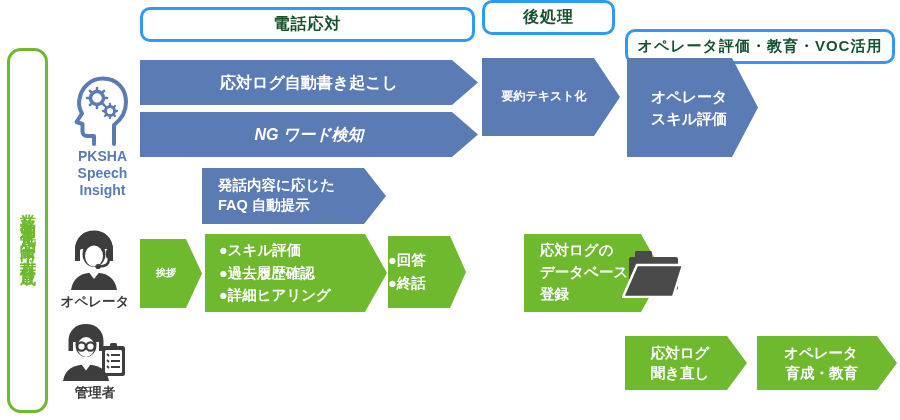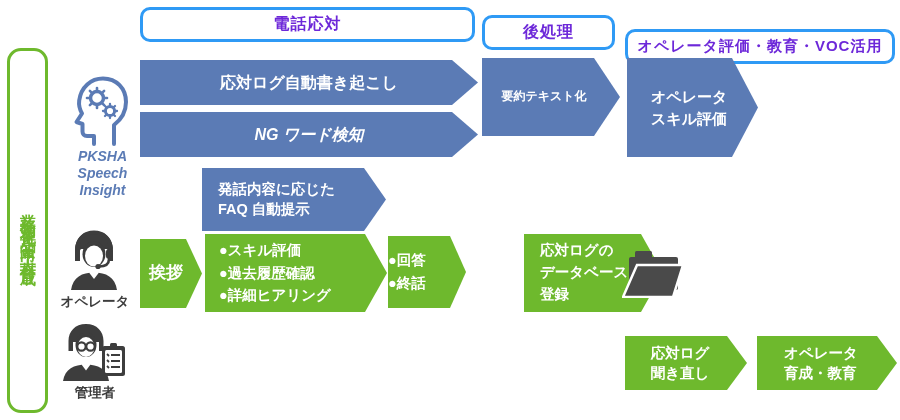--- a/index.html
+++ b/index.html
@@ -5,29 +5,29 @@
   html,body{margin:0;padding:0;background:#fff;}
   #stage{
     position:relative; width:900px; height:420px; overflow:hidden;
     background:#fff;
     font-family:"Liberation Sans","DejaVu Sans",sans-serif;
   }
   
   .hdr{
     position:absolute; box-sizing:border-box;
     border:3px solid #2f9af5; border-radius:10px;
-    color:#6d28d9; font-weight:bold; font-size:16px;
+    color:#14532d; font-weight:bold; font-size:16px;
     display:flex; align-items:center; justify-content:center;
     background:#fff; letter-spacing:1px;
   }
   
   .chev{
     position:absolute; box-sizing:border-box;
     display:flex; align-items:center; justify-content:center;
-    color:#fff; font-weight:bold; text-align:left;
+    color:#fff; font-weight:bold; text-align:right;
     clip-path:polygon(0 0, calc(100% - var(--tip)) 0, 100% 50%, calc(100% - var(--tip)) 100%, 0 100%);
     line-height:1.45;
   }
   .blue{background:#5b7bb5;}
   .green{background:#6eb92d;}
   .left{justify-content:flex-start; text-align:left;}
   .pre{white-space:pre-line;}
   
   #goal-bar{
     position:absolute; left:7px; top:48px; width:41px; height:365px;
@@ -54,21 +54,21 @@
 
 <div id="stage">
 
   <div id="goal-bar">
     <span>業務効率化・品質向上・人材育成</span>
   </div>
 
   <div class="hdr" style="left:140px;top:7px;width:335px;height:35px;">
     <span>電話応対</span>
   </div>
-  <div class="hdr" style="left:482px;top:15px;width:133px;height:35px;">
+  <div class="hdr" style="left:482px;top:0;width:133px;height:35px;">
     <span>後処理</span>
   </div>
   <div class="hdr" style="left:625px;top:7px;width:270px;height:35px;font-size:15px;margin-top:22px;">
     <span>オペレータ評価・教育・VOC活用</span>
   </div>
 
   <svg style="left:70px;top:74px;" width="64" height="72" viewBox="0 0 64 72">
     <path d="M24 70 L24 62 L17 62 C14 62 12.5 60 12.5 57.5 L12.5 50 L6.5 48 L12 39.5 C9.5 35 8.6 31 9.2 26.5 C11 13 21 4.5 33 4.5 C46.5 4.5 56 14.5 56 28 C56 38.5 50.5 46 44 51 L44 70" fill="none" stroke="#5b7bb5" stroke-width="4" stroke-linejoin="round" stroke-linecap="round"></path>
     <g stroke="#5b7bb5" fill="none">
       <circle cx="27" cy="24" r="6.5" stroke-width="3.5"></circle>
@@ -88,57 +88,57 @@
           <line x1="43.2" y1="40.2" x2="45" y2="42"></line>
         <line x1="40" y1="41.6" x2="40" y2="44"></line>
           <line x1="36.8" y1="40.2" x2="35" y2="42"></line>
         <line x1="35.4" y1="37" x2="33" y2="37"></line>
           <line x1="36.8" y1="33.8" x2="35" y2="32"></line>
         <line x1="40" y1="32.4" x2="40" y2="30"></line>
           <line x1="43.2" y1="33.8" x2="45" y2="32"></line>
       </g>
     </g>
   </svg>
-  <div id="pksha-label" style="left:55px;top:148px;width:95px;font-style:italic;">PKSHA
+  <div id="pksha-label" style="left:55px;top:148px;width:95px;">PKSHA
 Speech
 Insight</div>
 
   <div class="chev blue" style="--tip:26px;left:140px;top:60px;width:338px;height:45px;font-size:16px;">
     <span>応対ログ自動書き起こし</span>
   </div>
   <div class="chev blue" style="--tip:26px;left:140px;top:112px;width:338px;height:45px;font-size:16px;font-style:italic;">
     <span>NG ワード検知</span>
   </div>
   <div class="chev blue" style="--tip:26px;left:482px;top:58px;width:138px;height:78px;font-size:12px;padding-right:14px;">
     <span>要約テキスト化</span>
   </div>
   <div class="chev blue left pre" style="--tip:26px;left:627px;top:58px;width:131px;height:99px;font-size:15px;padding-left:24px;">
     <span class="pre">オペレータ
 スキル評価</span>
   </div>
-  <div class="chev blue left pre" style="--tip:22px;left:202px;top:168px;width:184px;height:63px;font-size:14.5px;padding-left:16px;line-height:1.35;">
+  <div class="chev blue left pre" style="--tip:22px;left:202px;top:168px;width:184px;height:56px;font-size:14.5px;padding-left:16px;line-height:1.35;">
     <span class="pre">発話内容に応じた
 FAQ 自動提示</span>
   </div>
 
   <svg style="left:63px;top:229px;" width="62" height="63" viewBox="0 0 62 63">
     <path d="M31 2 C19 2 12 10.5 12 21 L12 32 L17 32 L17 22 C17 21 17.5 20 18.5 20 L43.5 20 C44.5 20 45 21 45 22 L45 32 L50 32 L50 21 C50 10.5 43 2 31 2 Z" fill="#3d3d3d"></path>
     <ellipse cx="31" cy="25" rx="11.5" ry="13" fill="#3d3d3d"></ellipse>
     <ellipse cx="31" cy="27" rx="9" ry="10.5" fill="#ffffff"></ellipse>
     <path d="M22 22 C24 16 28 15 31 15 C34 15 38 16 40 22 L40 18 C38 14 35 13 31 13 C27 13 24 14 22 18 Z" fill="#3d3d3d"></path>
     <path d="M14 20 C15 9 22 3.5 31 3.5 C40 3.5 47 9 48 20" fill="none" stroke="#3d3d3d" stroke-width="4"></path>
     <rect x="43" y="20" width="6" height="10" rx="3" fill="#3d3d3d"></rect>
     <path d="M46 30 C46 36 41 37.5 36 37.5" fill="none" stroke="#3d3d3d" stroke-width="2.6"></path>
     <circle cx="35" cy="37.5" r="2.6" fill="#3d3d3d"></circle>
     <path d="M8 61 C10 48 19 43.5 31 43.5 C43 43.5 52 48 54 61 Z" fill="#3d3d3d"></path>
     <path d="M26 43.5 L31 50 L36 43.5 L33 42 L29 42 Z" fill="#ffffff"></path>
   </svg>
   <div class="actor-label" style="left:45px;top:293px;width:100px;">オペレータ</div>
 
-  <div class="chev green" style="--tip:16px;left:140px;top:239px;width:62px;height:69px;font-size:17px;padding-right:10px;">
+  <div class="chev green" style="--tip:16px;left:140px;top:239px;width:62px;height:69px;font-size:10px;padding-right:10px;">
     <span>挨拶</span>
   </div>
   <div class="chev green left pre" style="--tip:22px;left:205px;top:234px;width:182px;height:78px;font-size:14.5px;padding-left:14px;line-height:1.55;">
     <span class="pre">●スキル評価
 ●過去履歴確認
 ●詳細ヒアリング</span>
   </div>
   <div class="chev green left pre" style="--tip:16px;left:388px;top:236px;width:78px;height:72px;font-size:14.5px;line-height:1.6;">
     <span class="pre">●回答
 ●終話</span>

